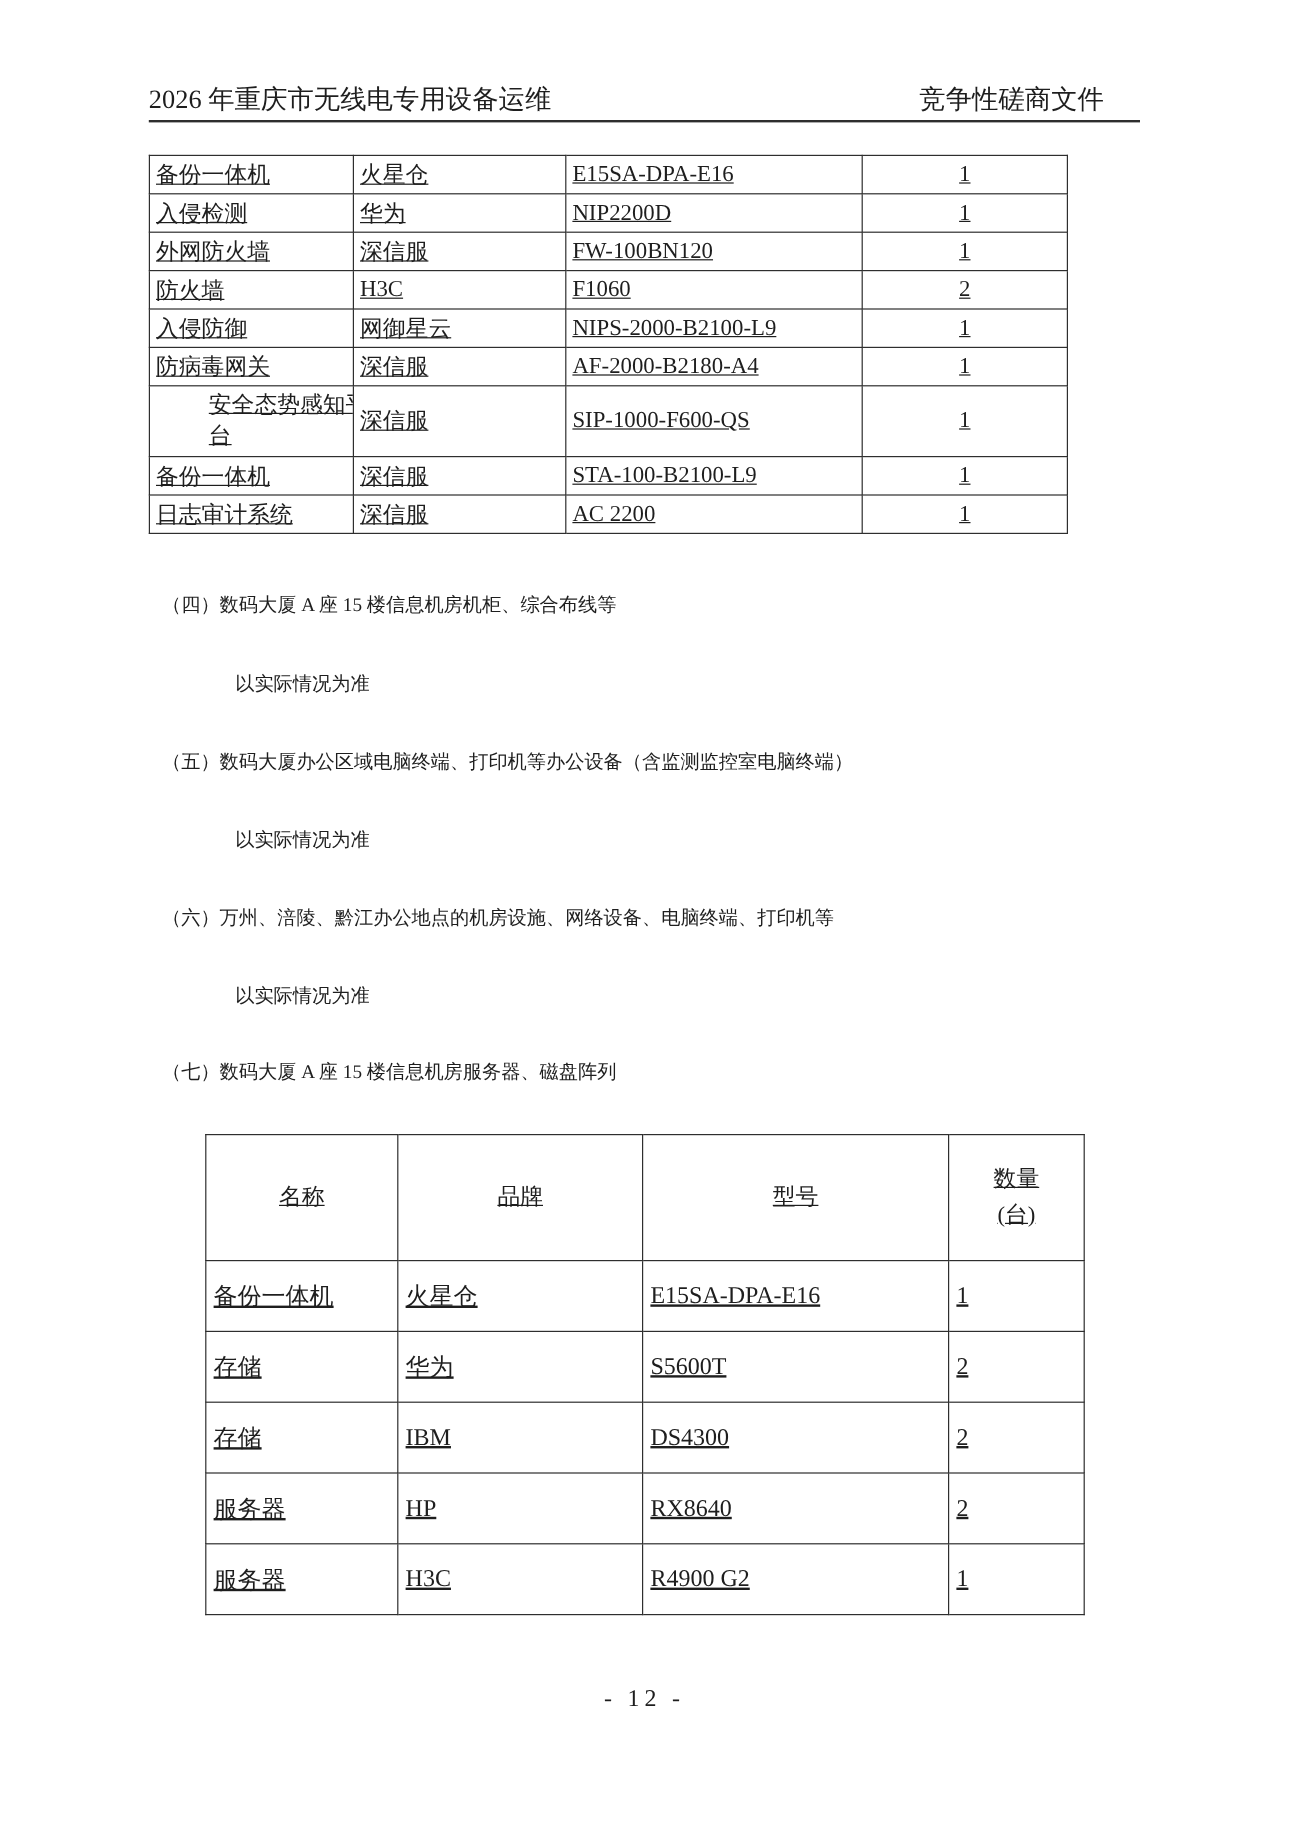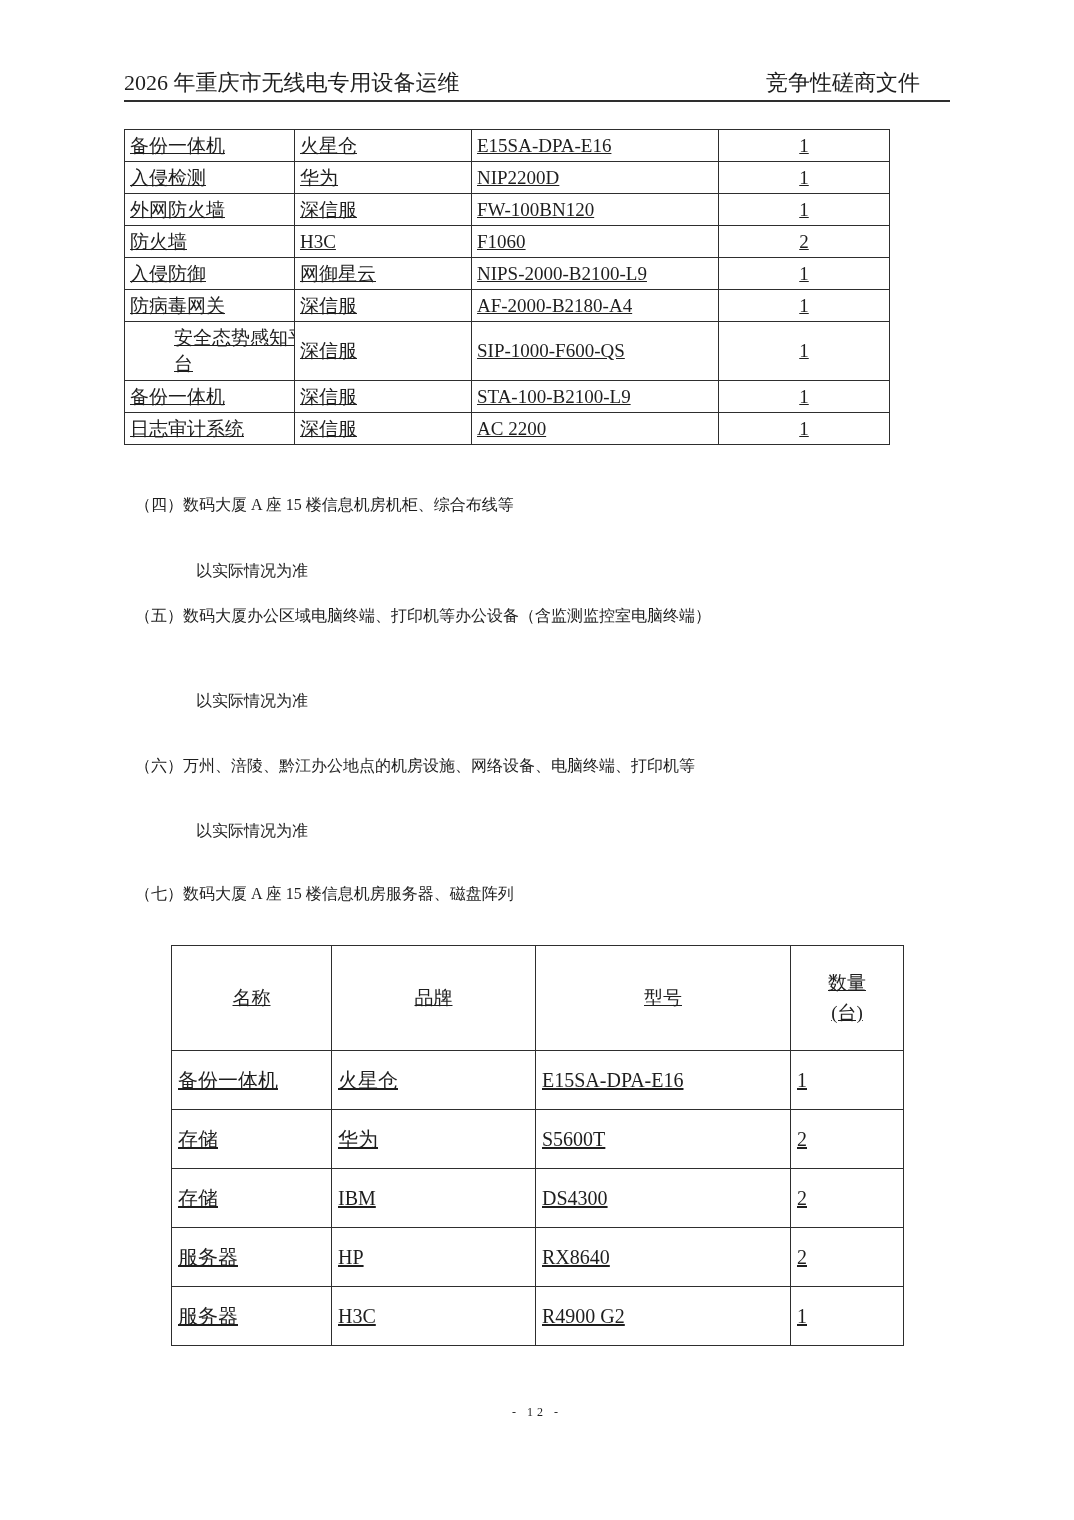--- a/index.html
+++ b/index.html
@@ -45,21 +45,21 @@
   .sec.head { left:135px; }
 
   
   .t2 { position:absolute; top:945px; left:171px; width:732px; }
   .t2 th { font-size:19px; height:104px; text-align:center; padding:0; line-height:30px; }
   .t2 td { font-size:20px; height:56px; padding:1px 6px; text-align:left; }
 
   
   .footer {
     position:absolute; top:1405px; left:0; width:100%;
-    text-align:center; font-size:12px; letter-spacing:4px;
+    text-align:center; font-size:20px; letter-spacing:4px;
   }
 </style>
 </head>
 <body>
 
 <div class="page">
 
   <div class="hdr">
     <span class="left">2026 年重庆市无线电专用设备运维</span>
     <span class="right">竞争性磋商文件</span>
@@ -128,21 +128,21 @@
         <td>深信服</td>
         <td>AC 2200</td>
         <td class="qty">1</td>
       </tr>
     </tbody>
   </table>
 
   <div class="sec head" style="top:492px">（四）数码大厦 A 座 15 楼信息机房机柜、综合布线等</div>
   <div class="sec note" style="top:558px">以实际情况为准</div>
 
-  <div class="sec head" style="top:603px">（五）数码大厦办公区域电脑终端、打印机等办公设备（含监测监控室电脑终端）</div>
+  <div class="sec head" style="top:623px">（五）数码大厦办公区域电脑终端、打印机等办公设备（含监测监控室电脑终端）</div>
   <div class="sec note" style="top:688px">以实际情况为准</div>
 
   <div class="sec head" style="top:753px">（六）万州、涪陵、黔江办公地点的机房设施、网络设备、电脑终端、打印机等</div>
   <div class="sec note" style="top:818px">以实际情况为准</div>
 
   <div class="sec head" style="top:881px">（七）数码大厦 A 座 15 楼信息机房服务器、磁盘阵列</div>
 
   <table class="t2">
     <colgroup>
         <col style="width:160px">

